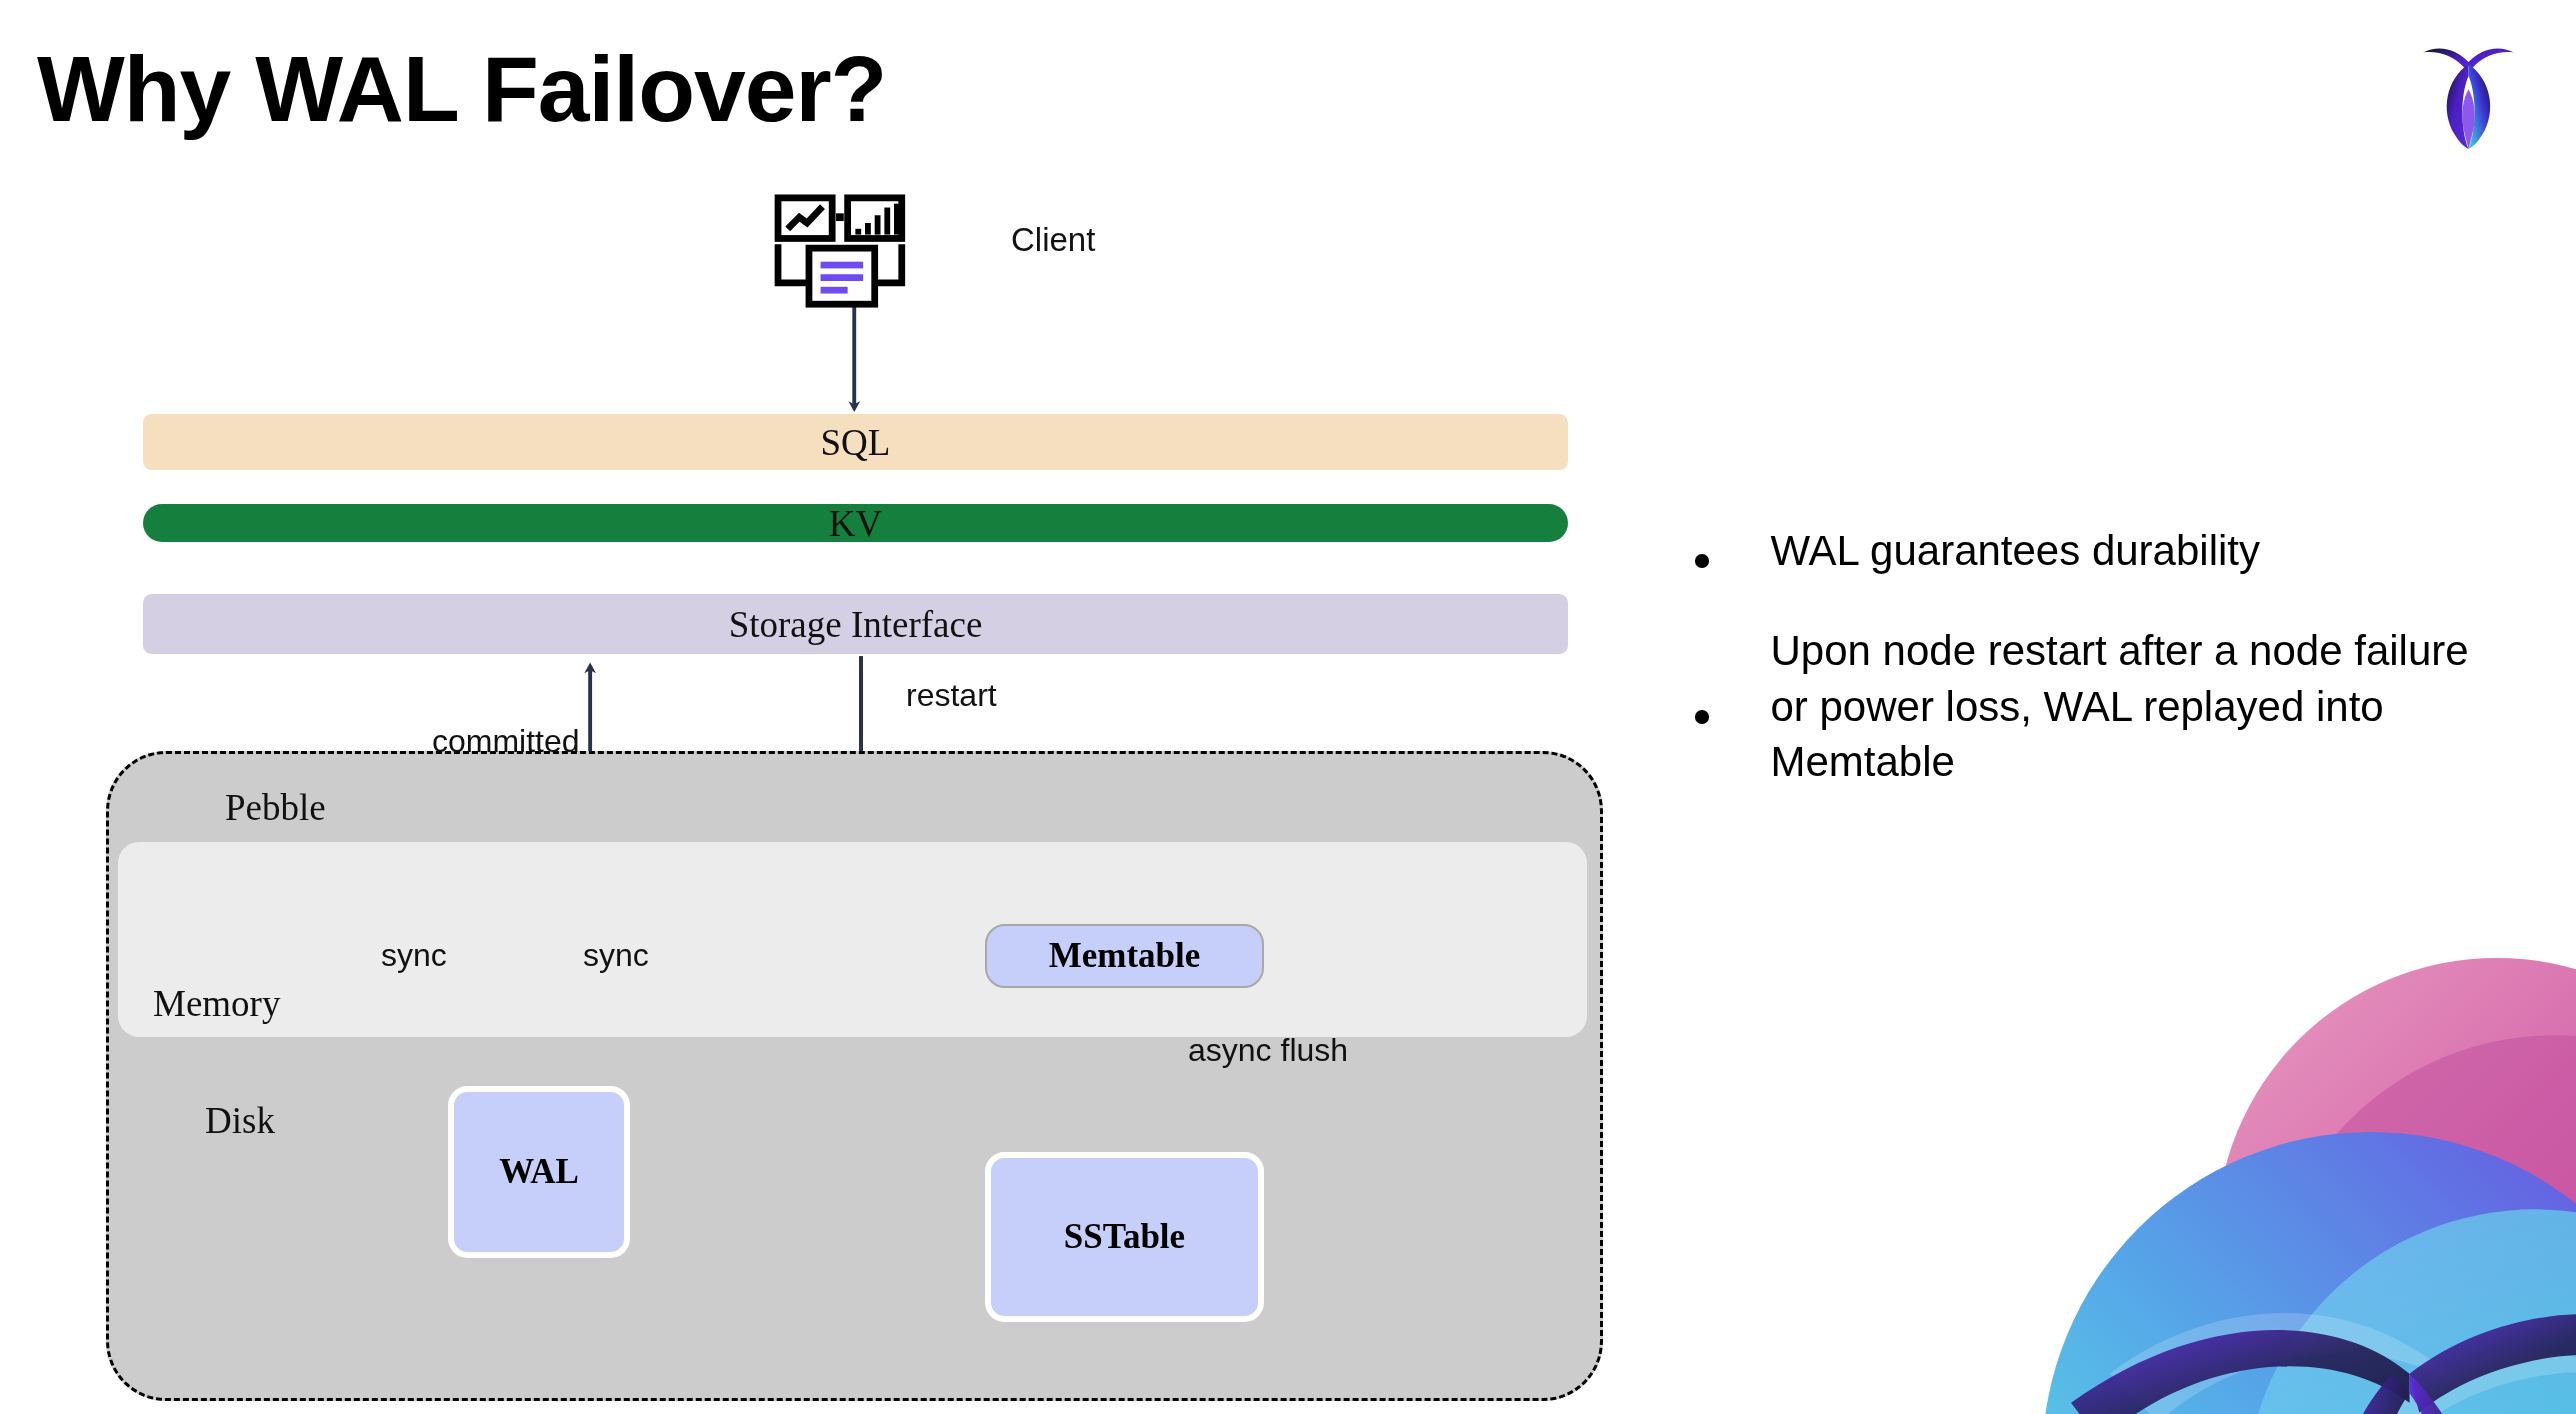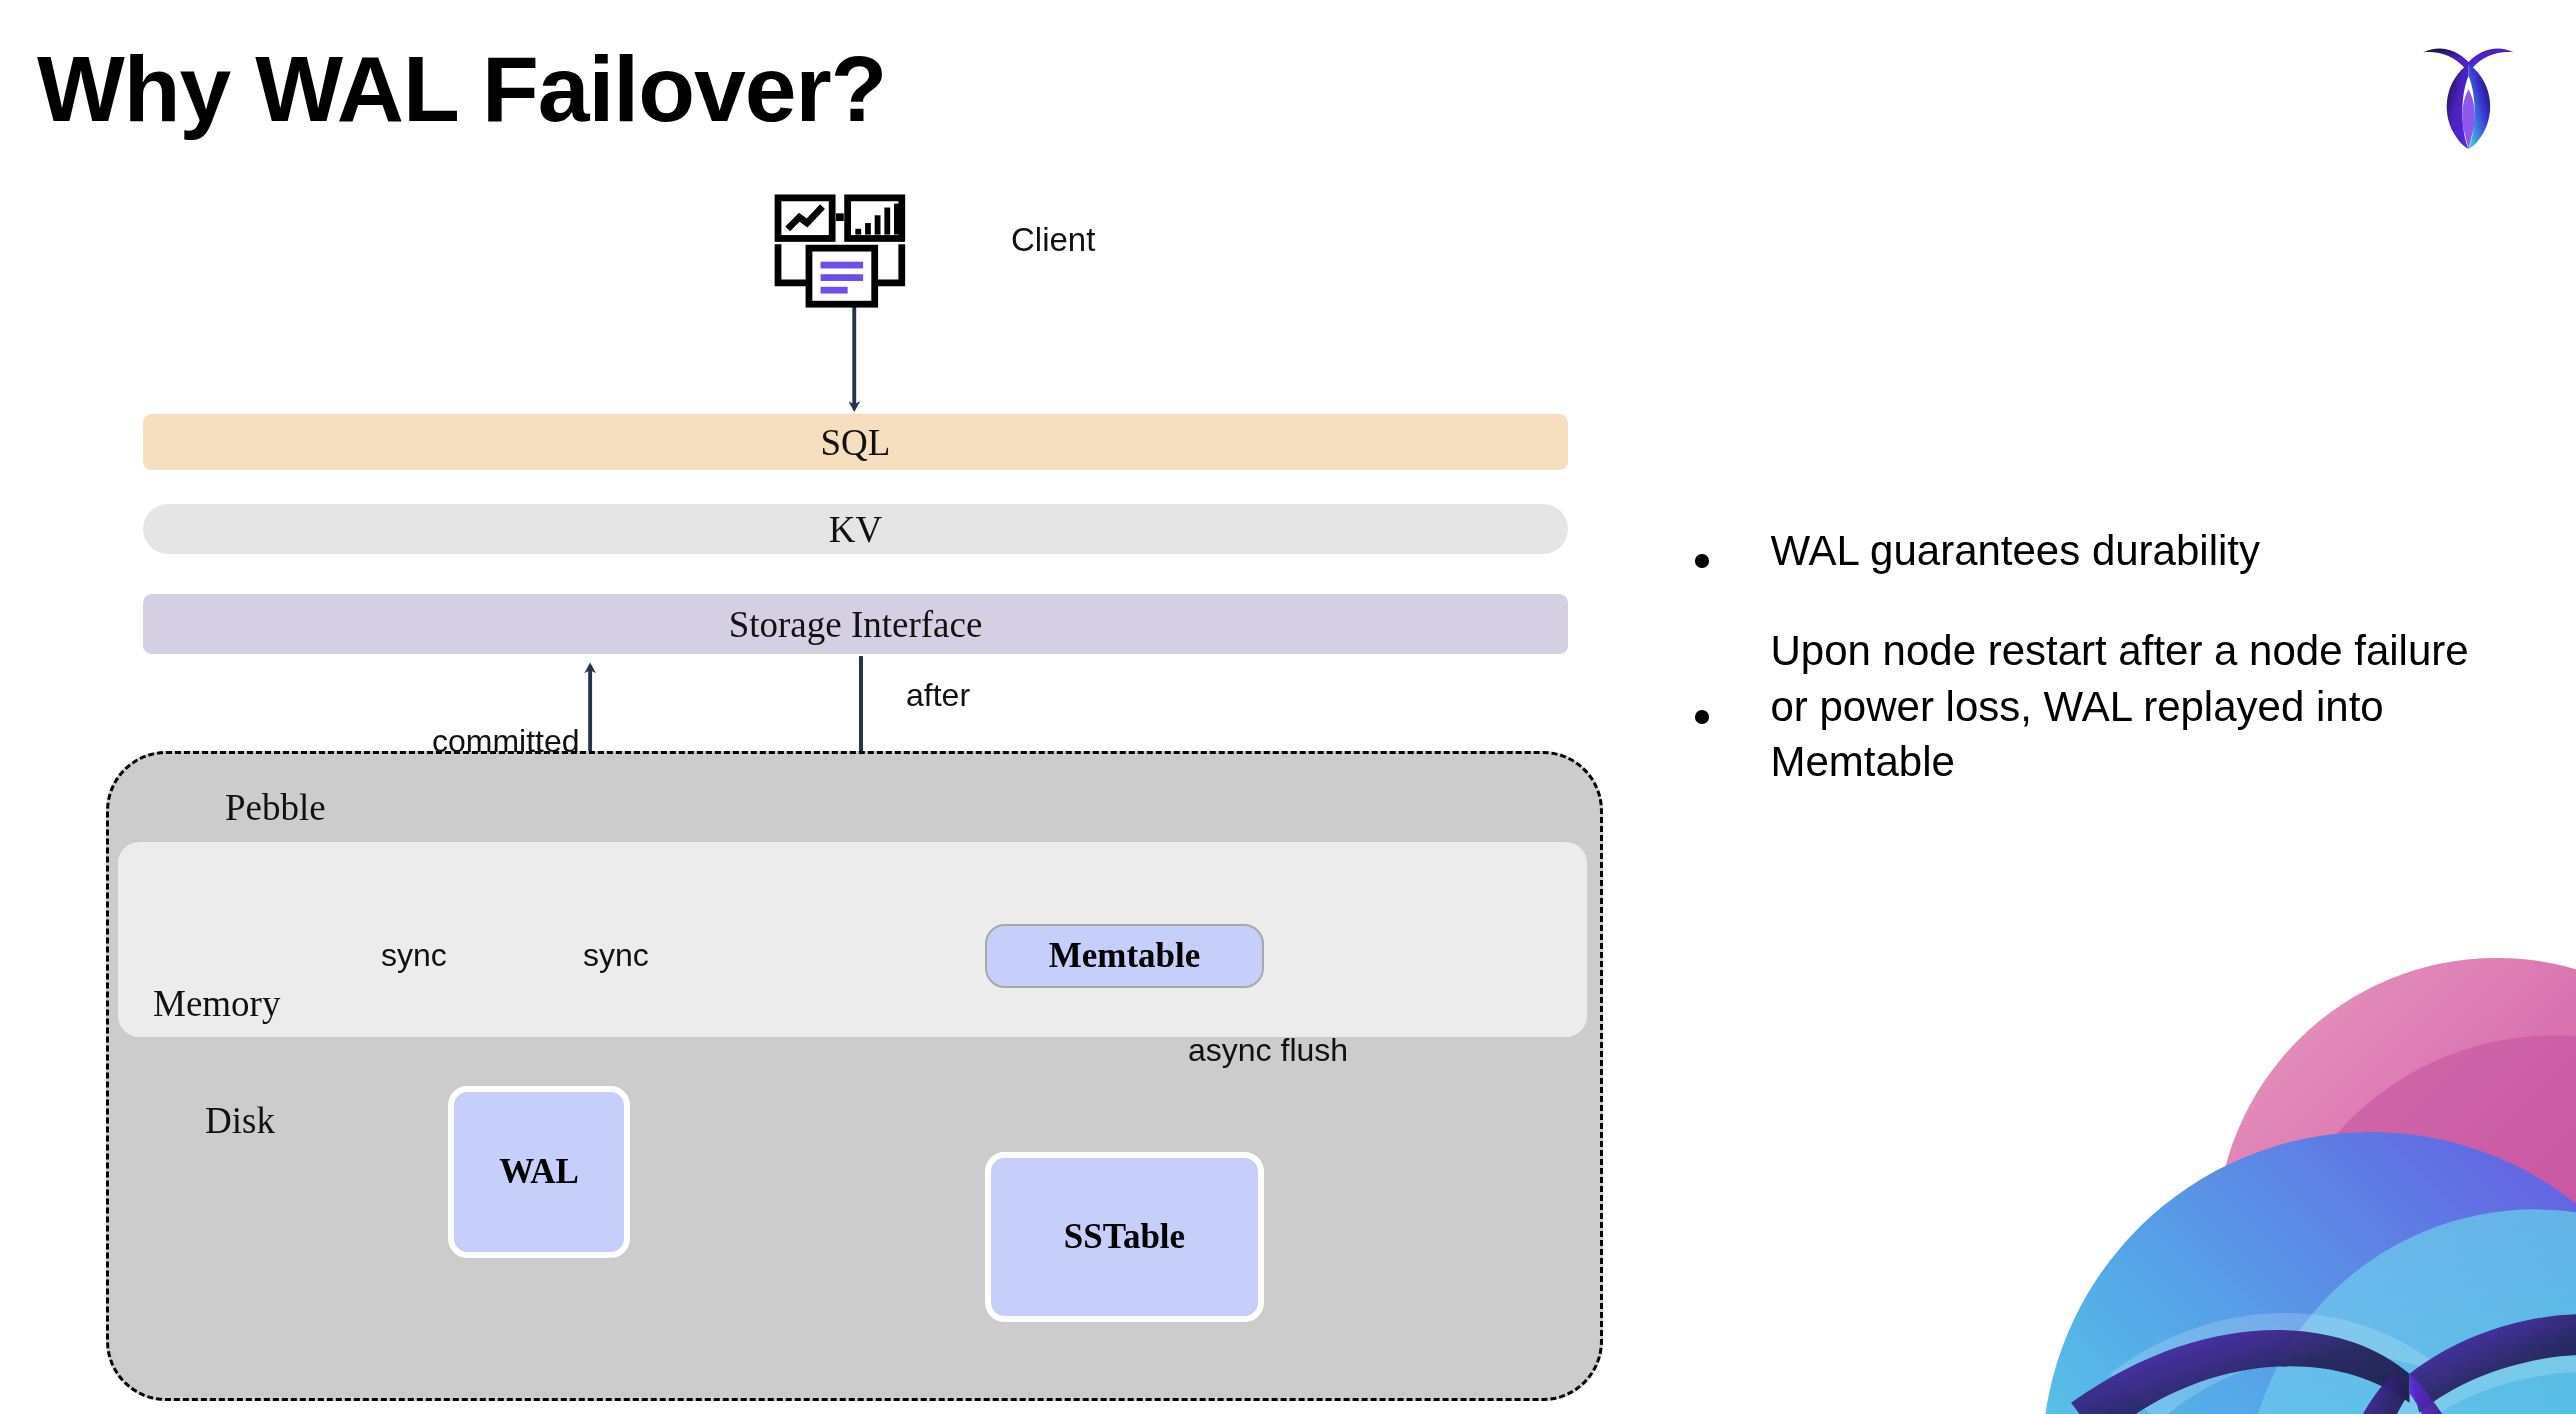--- a/index.html
+++ b/index.html
@@ -26,21 +26,21 @@
   
   .client-icon{position:absolute;left:774px;top:194px;width:155px;height:116px;}
   .client-label{position:absolute;left:1011px;top:221px;font-size:33px;color:#111;
                 font-family:"Liberation Sans",sans-serif;}
 
   
   .layer-bar{position:absolute;left:143px;width:1425px;border-radius:8.7px;
              display:flex;align-items:center;justify-content:center;
              font-family:"Liberation Serif",serif;font-size:37px;color:#111;}
   .layer-sql{top:414px;height:56px;background:#F5DFBE;}
-  .layer-kv{top:504px;height:50px;background:#e5e5e5;border-radius:25px;}
+  .layer-kv{top:504px;height:38px;background:#15803d;border-radius:25px;}
   .layer-si{top:594px;height:60px;background:#D5CFE4;}
 
   
   .pebble-box{position:absolute;left:106px;top:751px;width:1497px;height:650px;
               background:#CCCCCC;border:3.9px dashed #000;border-radius:60px;
               box-sizing:border-box;}
   .pebble-label{position:absolute;left:225px;top:786px;font-size:37px;
                 font-family:"Liberation Serif",serif;color:#111;}
 
   
@@ -216,21 +216,21 @@
     </div>
 
     <div class="pebble-box"></div>
     <div class="pebble-label">Pebble</div>
 
     <div class="memory-band"></div>
     <div class="memory-label">Memory</div>
     <div class="disk-label">Disk</div>
 
     <div class="edge-label lbl-committed">committed</div>
-    <div class="edge-label lbl-commit">after</div>
+    <div class="edge-label lbl-commit">restart</div>
     <div class="edge-label lbl-sync-a">sync</div>
     <div class="edge-label lbl-sync-b">sync</div>
     <div class="edge-label lbl-async">async flush</div>
 
     <div class="node node-memtable">
       <span>Memtable</span>
     </div>
     <div class="node node-wal">
       <span>WAL</span>
     </div>

